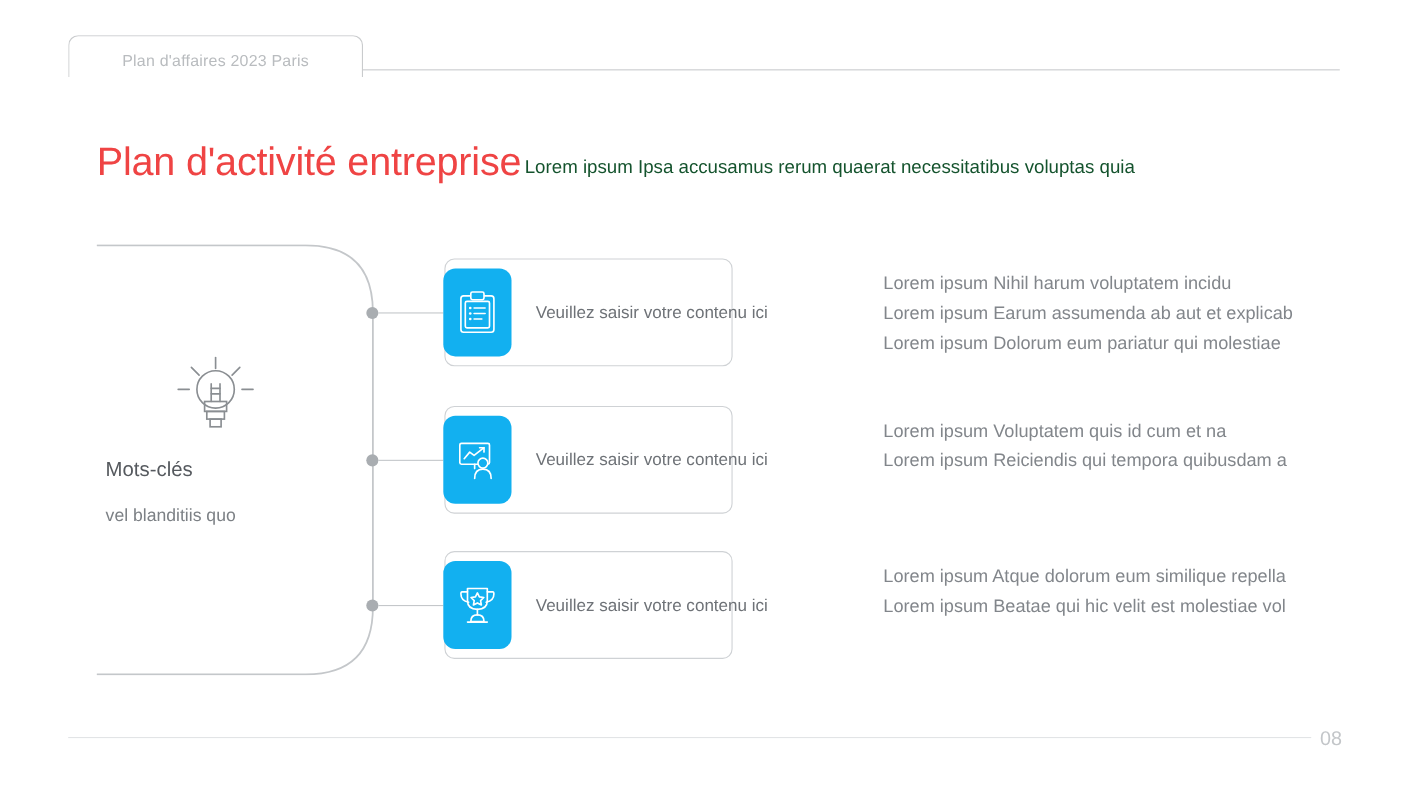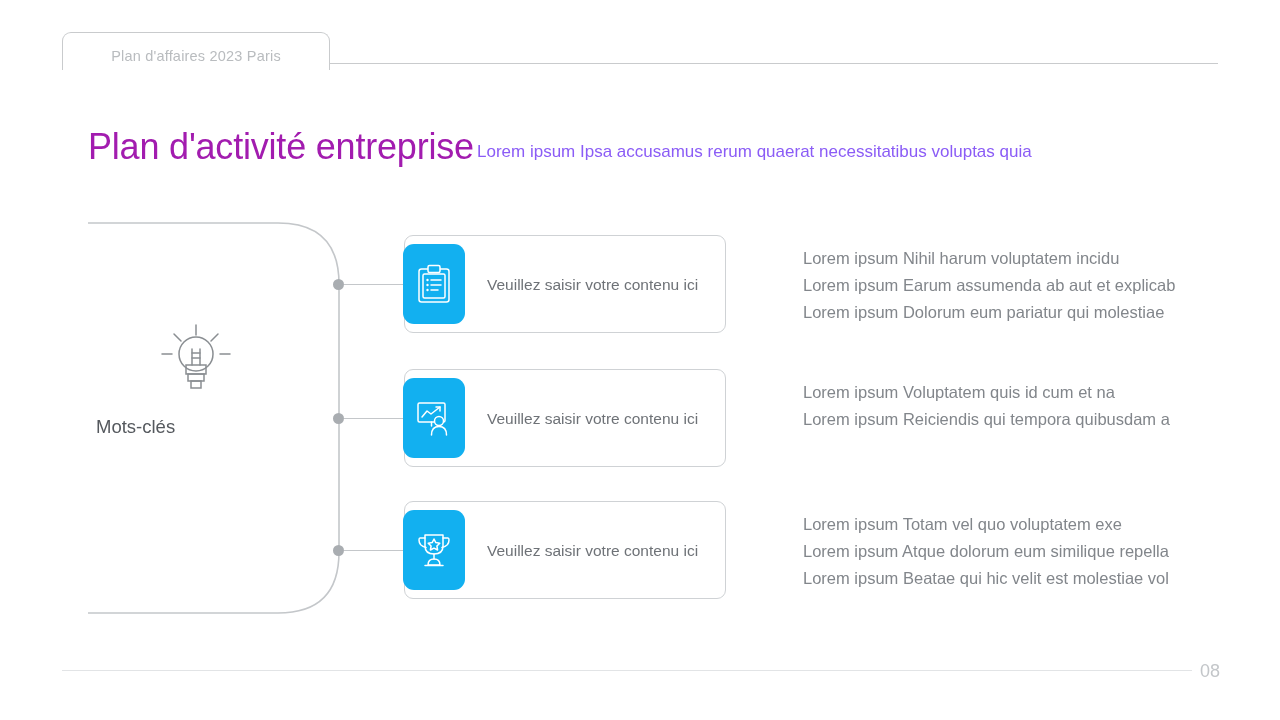--- a/index.html
+++ b/index.html
@@ -56,30 +56,30 @@
     height: 1px;
     background: #c9cbcd;
   }
 
   
   .title {
     position: absolute;
     left: 88px;
     top: 126px;
     font-size: 36px;
-    color: #a21caf;
+    color: #ef4444;
     white-space: nowrap;
     letter-spacing: -0.2px;
   }
   .subtitle {
     position: absolute;
     left: 477px;
     top: 142px;
     font-size: 17px;
-    color: #8b5cf6;
+    color: #14532d;
     white-space: nowrap;
   }
 
   
   .bracket {
     position: absolute;
     left: 88px;
     top: 222px;
     width: 252px;
     height: 392px;
@@ -128,21 +128,21 @@
   
   .row { position: absolute; left: 0; width: 1280px; }
   .row-1 { top: 235px; }
   .row-2 { top: 369px; }
   .row-3 { top: 501px; }
 
   .card {
     position: absolute;
     left: 404px;
     top: 0;
-    width: 322px;
+    width: 262px;
     height: 98px;
     border: 1px solid #cfd2d5;
     border-radius: 9px;
     box-sizing: border-box;
     background: #ffffff;
   }
   .card-text {
     position: absolute;
     left: 82px;
     top: 40px;
@@ -223,20 +223,21 @@
       <rect x="30" y="52" width="16" height="7" fill="none"></rect>
       <rect x="33" y="59" width="10" height="7" fill="none"></rect>
       <line x1="34" y1="27" x2="34" y2="43"></line>
       <line x1="42" y1="27" x2="42" y2="43"></line>
       <line x1="34" y1="31" x2="42" y2="31"></line>
       <line x1="34" y1="36" x2="42" y2="36"></line>
     </svg>
   </div>
   <div class="keyword-title">Mots-clés</div>
   <div class="keyword-desc">
+    <div>vel blanditiis quo</div>
   </div>
 </div>
 
 <div class="row row-1">
   <div class="dot" style="left:333px; top:44px;"></div>
   <div class="lead" style="left:344px; top:49px; width:59px;"></div>
 
   <div class="card">
     <div class="card-text">Veuillez saisir votre contenu ici</div>
   </div>
@@ -301,20 +302,19 @@
       <path d="M10 7 H5 Q4 7 4 9 Q4 15 11 16.5"></path>
       <path d="M28 7 H33 Q34 7 34 9 Q34 15 27 16.5"></path>
       <line x1="19" y1="23" x2="19" y2="28"></line>
       <path d="M13 34 Q13 28 19 28 Q25 28 25 34 Z"></path>
       <line x1="10" y1="34.5" x2="28" y2="34.5"></line>
       <polygon points="19,8 20.8,11.6 24.8,12.2 21.9,15 22.6,19 19,17.1 15.4,19 16.1,15 13.2,12.2 17.2,11.6"></polygon>
     </svg>
   </div>
 
   <div class="desc">
-    <div>Lorem ipsum Totam vel quo voluptatem exe</div>
     <div>Lorem ipsum Atque dolorum eum similique repella</div>
     <div>Lorem ipsum Beatae qui hic velit est molestiae vol</div>
   </div>
 </div>
 
 <div class="footer-rule"></div>
 <div class="page-num">08</div>
 
 </body></html>

